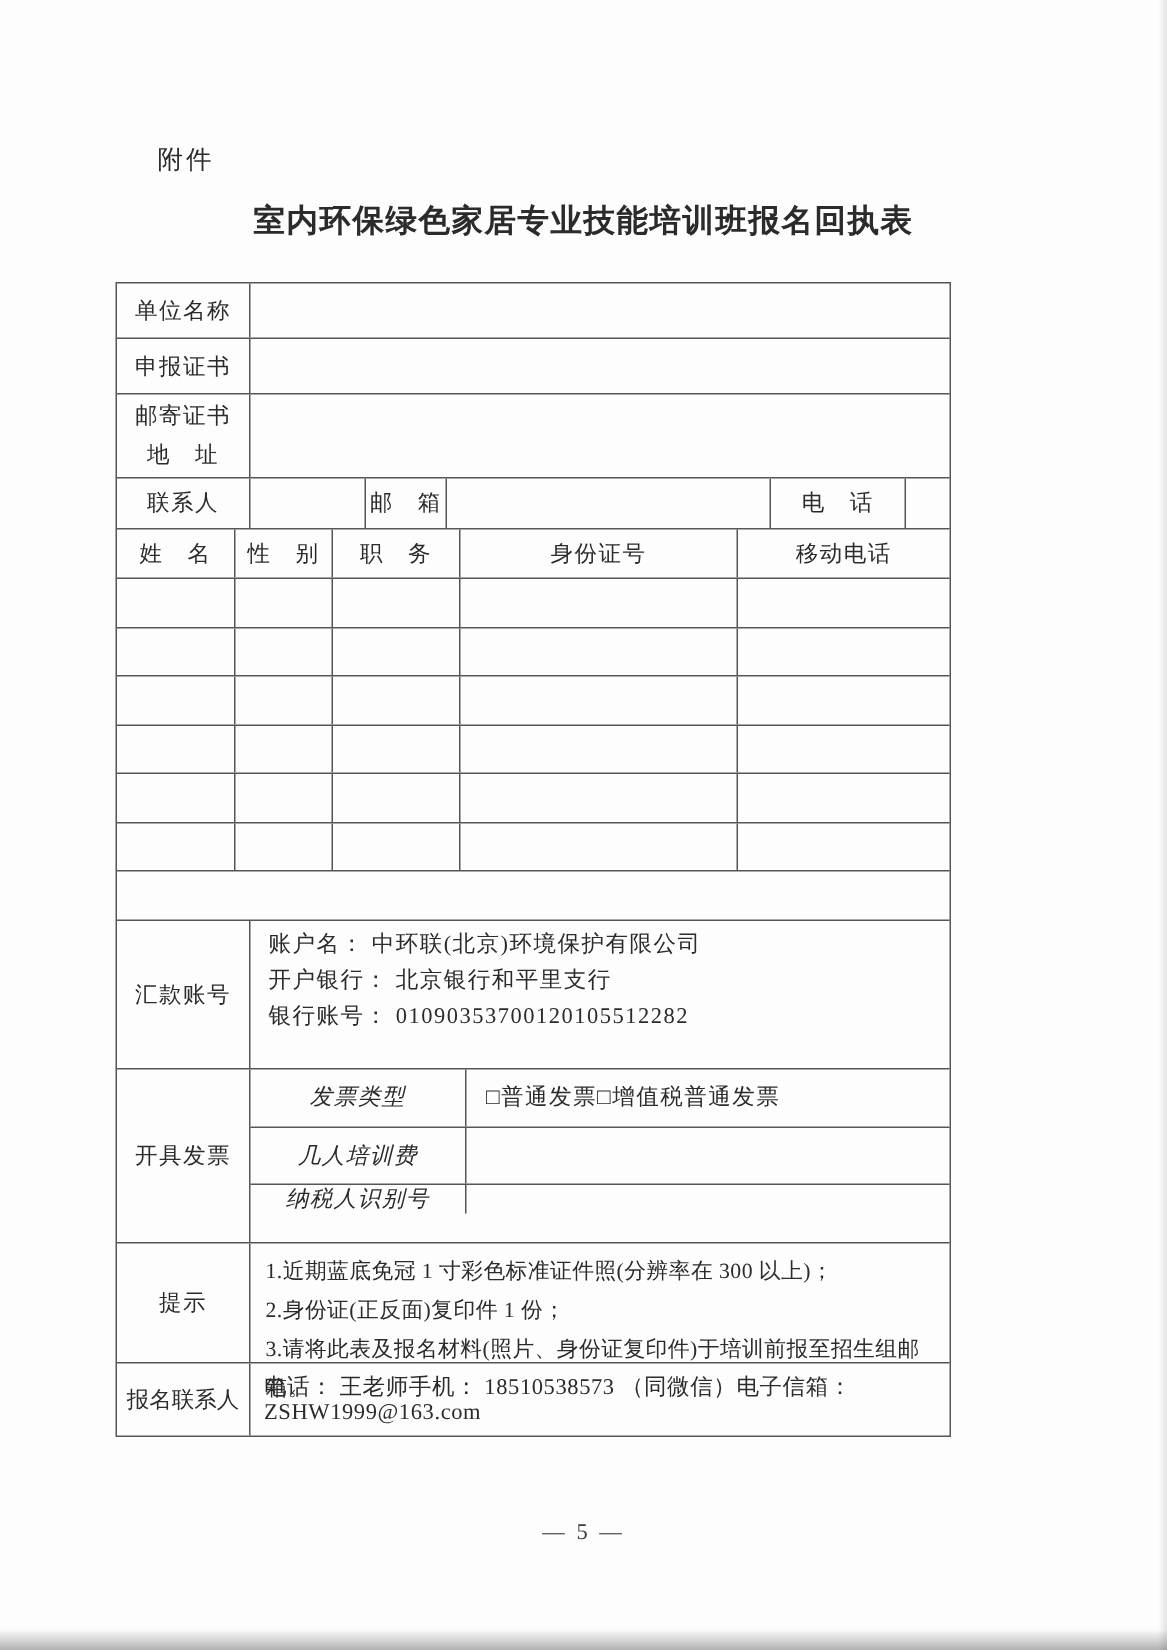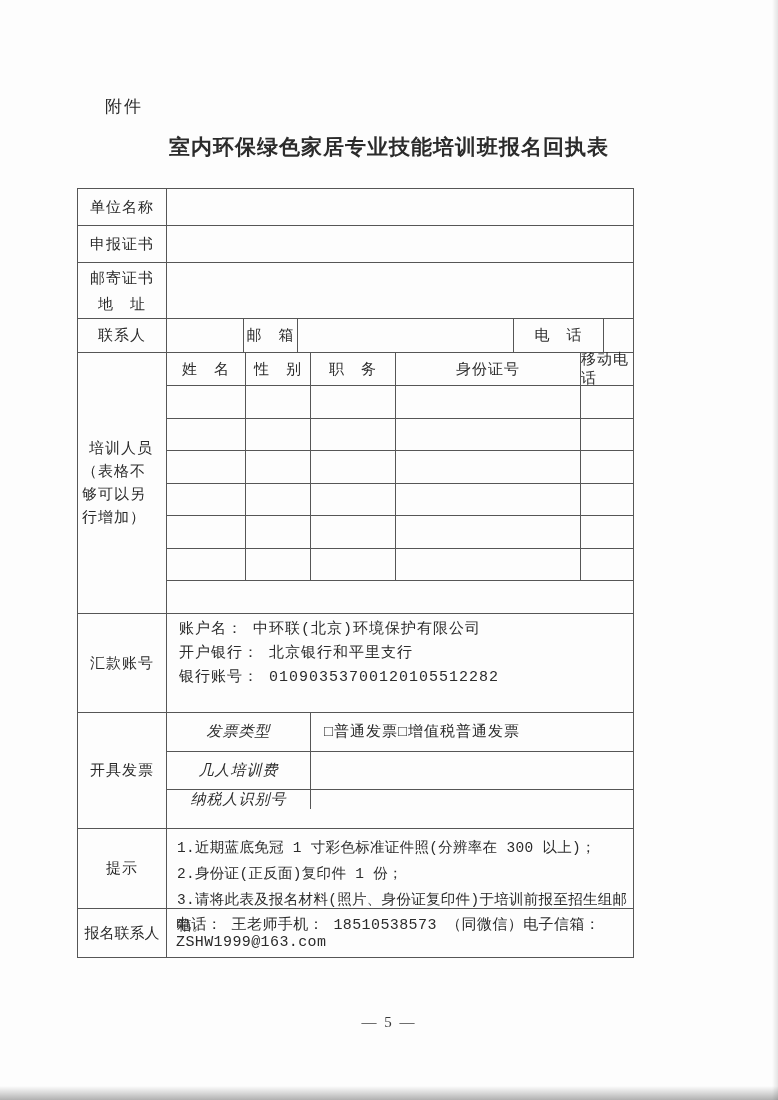--- a/index.html
+++ b/index.html
@@ -27,21 +27,21 @@
   .form-table{
     position:absolute;left:77px;top:188px;
     width:557px;height:770px;
     border:1px solid var(--line);
     display:flex;flex-direction:column;
     font-size:15px;
   }
   .trow{display:flex;border-bottom:1px solid var(--line);flex:none;}
   .trow.last{border-bottom:none;flex:1;}
   .cell{border-right:1px solid var(--line);flex:none;}
-  .cell.lastc{border-right:none;font-family:Liberation Mono, monospace;}
+  .cell.lastc{border-right:none;}
   .grow{flex:1;}
   .label{display:flex;align-items:center;justify-content:center;text-align:center;letter-spacing:1px;}
   .w-label{width:89px;}
   .w77{width:77px;} .w54{width:54px;} .w216{width:216px;} .w90{width:90px;}
   .w79{width:79px;} .w65{width:65px;} .w85{width:85px;} .w185{width:185px;}
   .w144{width:144px;font-style:italic;}
   .subcol{display:flex;flex-direction:column;}
   .subrow{display:flex;border-bottom:1px solid var(--line);flex:1;}
   .subrow:last-child{border-bottom:none;flex-direction:column;}
   .subrow.hdr{flex:none;height:33px;}
@@ -99,26 +99,20 @@
     <div class="trow" style="height:34px">
       <div class="cell label w-label">联系人</div>
       <div class="cell w77"></div>
       <div class="cell label w54">邮　箱</div>
       <div class="cell w216"></div>
       <div class="cell label w90">电　话</div>
       <div class="cell grow lastc"></div>
     </div>
 
     <div class="trow" style="height:261px">
-      <div class="cell w-label trainee-label">
-        <div class="tl-first">培训人员</div>
-        <div>（表格不</div>
-        <div>够可以另</div>
-        <div>行增加）</div>
-      </div>
       <div class="subcol grow" id="trainee-subcol">
         <div class="subrow hdr">
           <div class="cell w79">姓　名</div>
           <div class="cell w65">性　别</div>
           <div class="cell w85">职　务</div>
           <div class="cell w185">身份证号</div>
           <div class="cell grow lastc">移动电话</div>
         </div>
 
       <div class="subrow">

